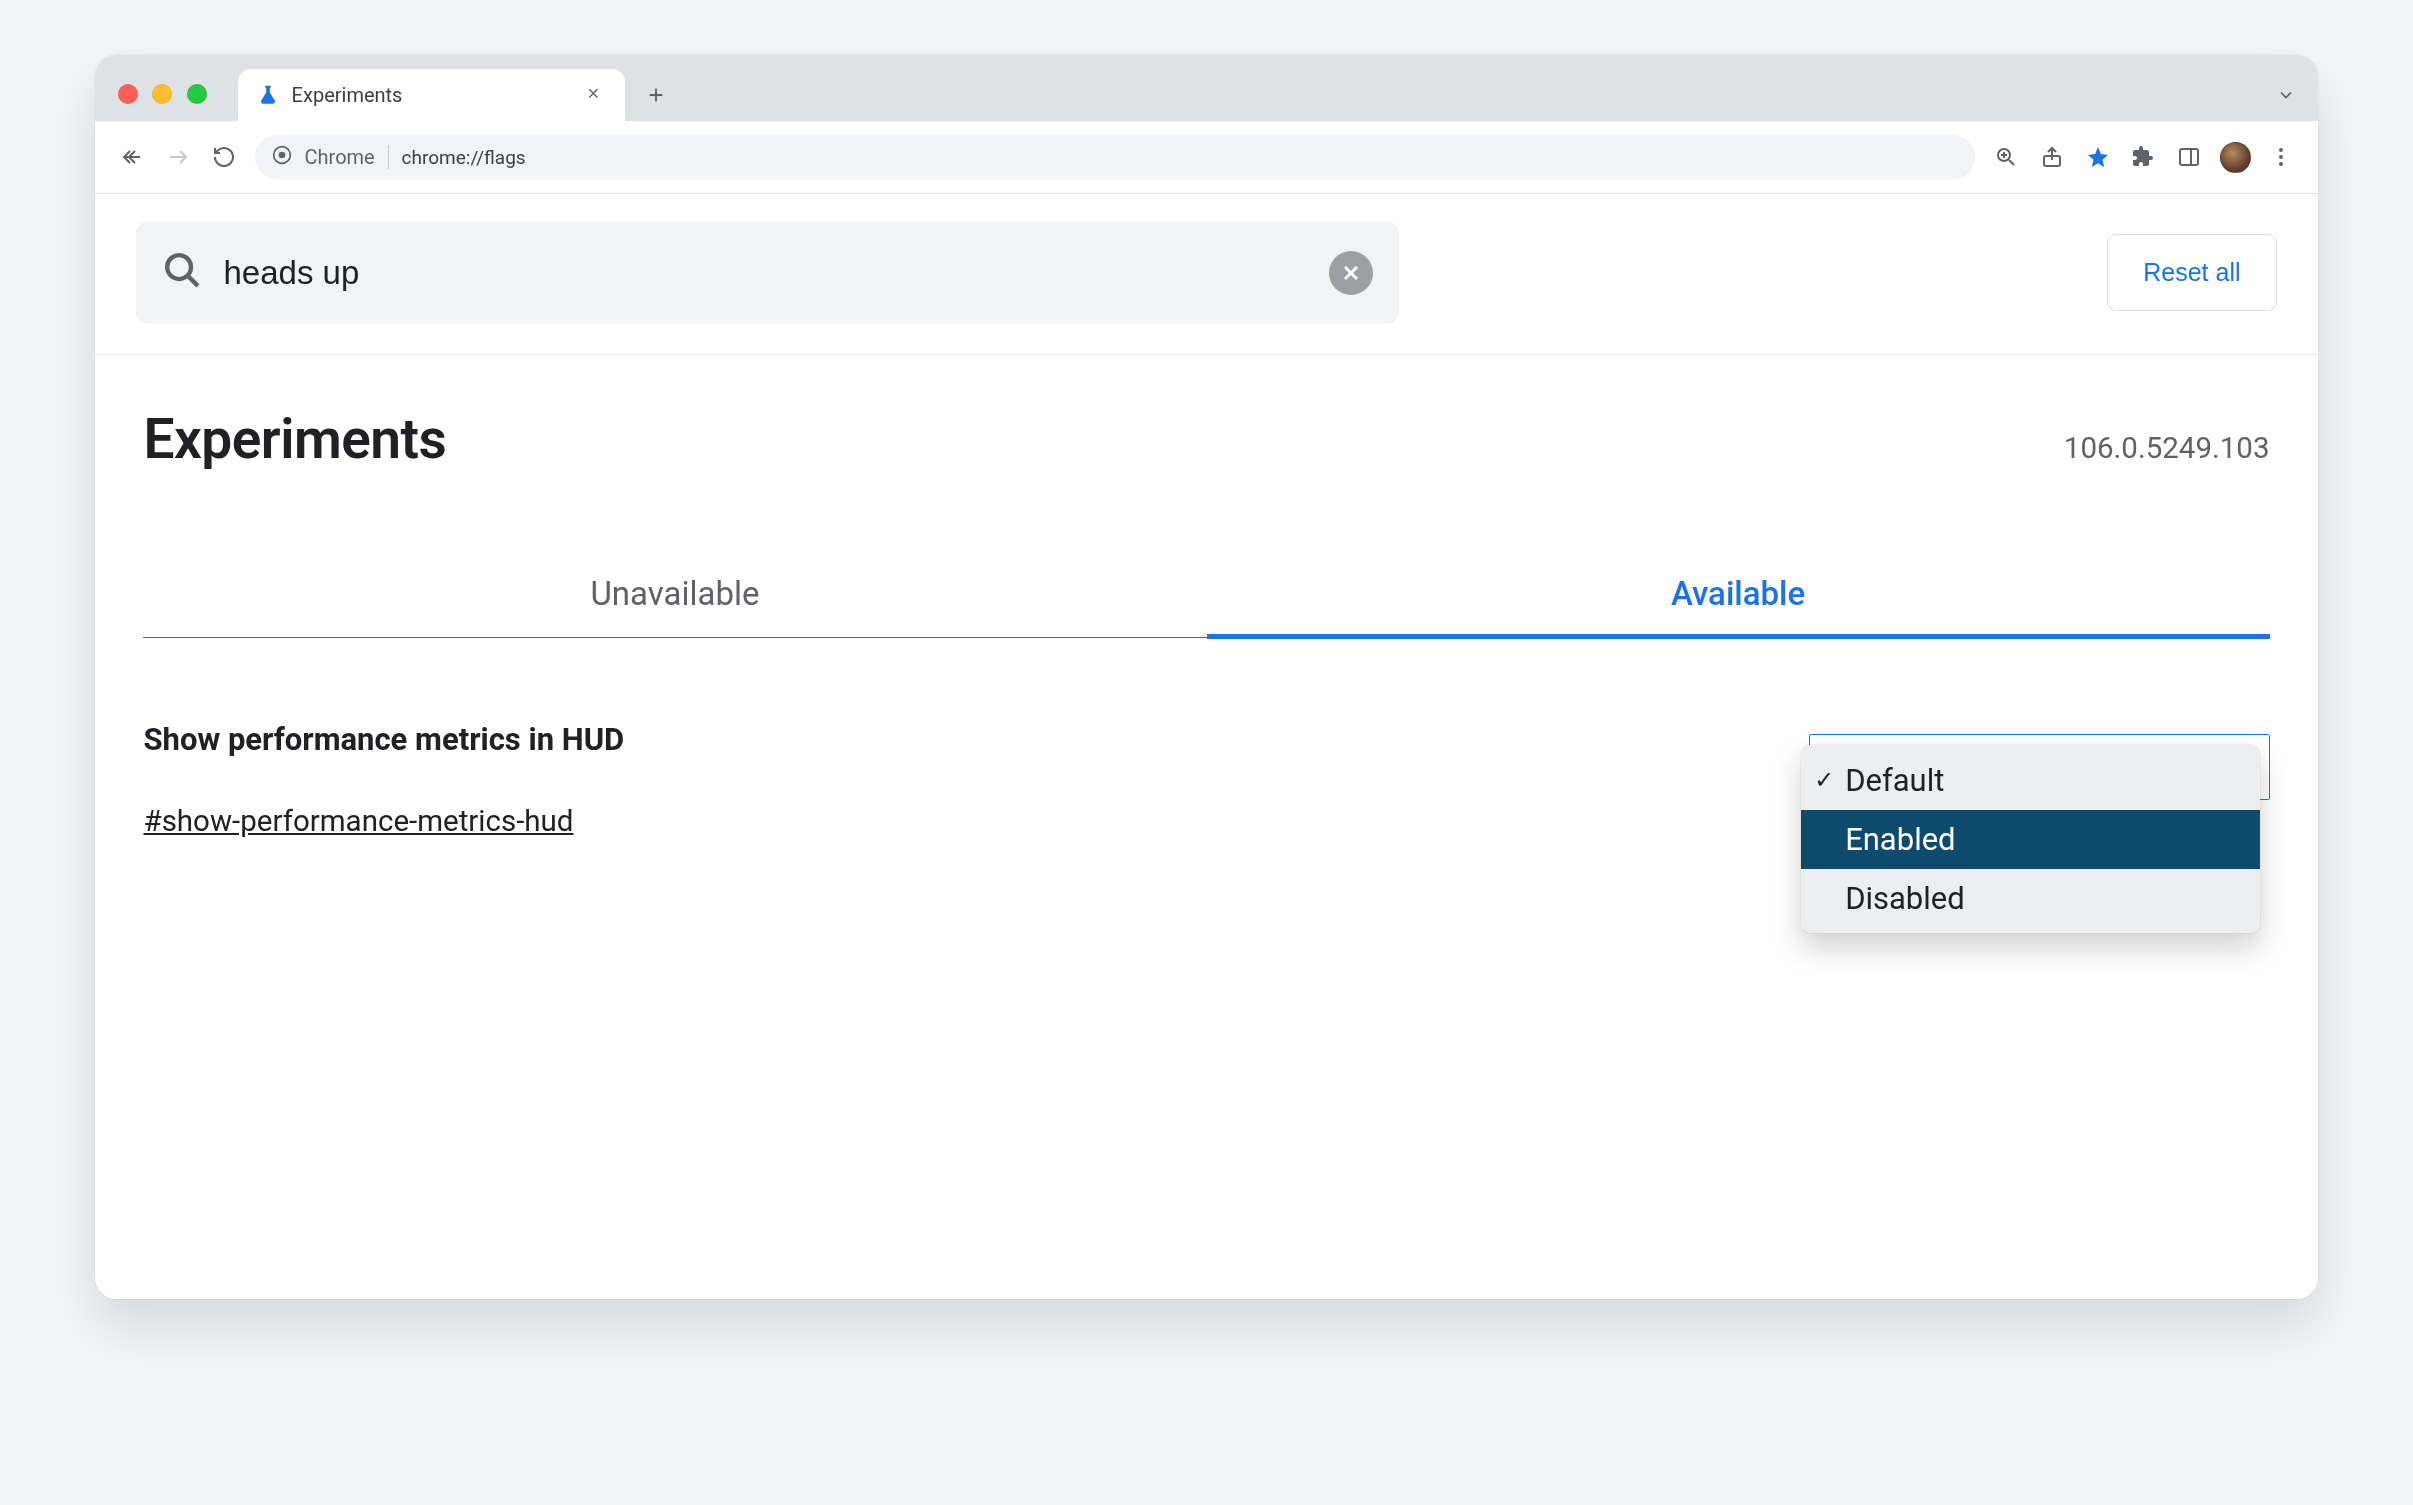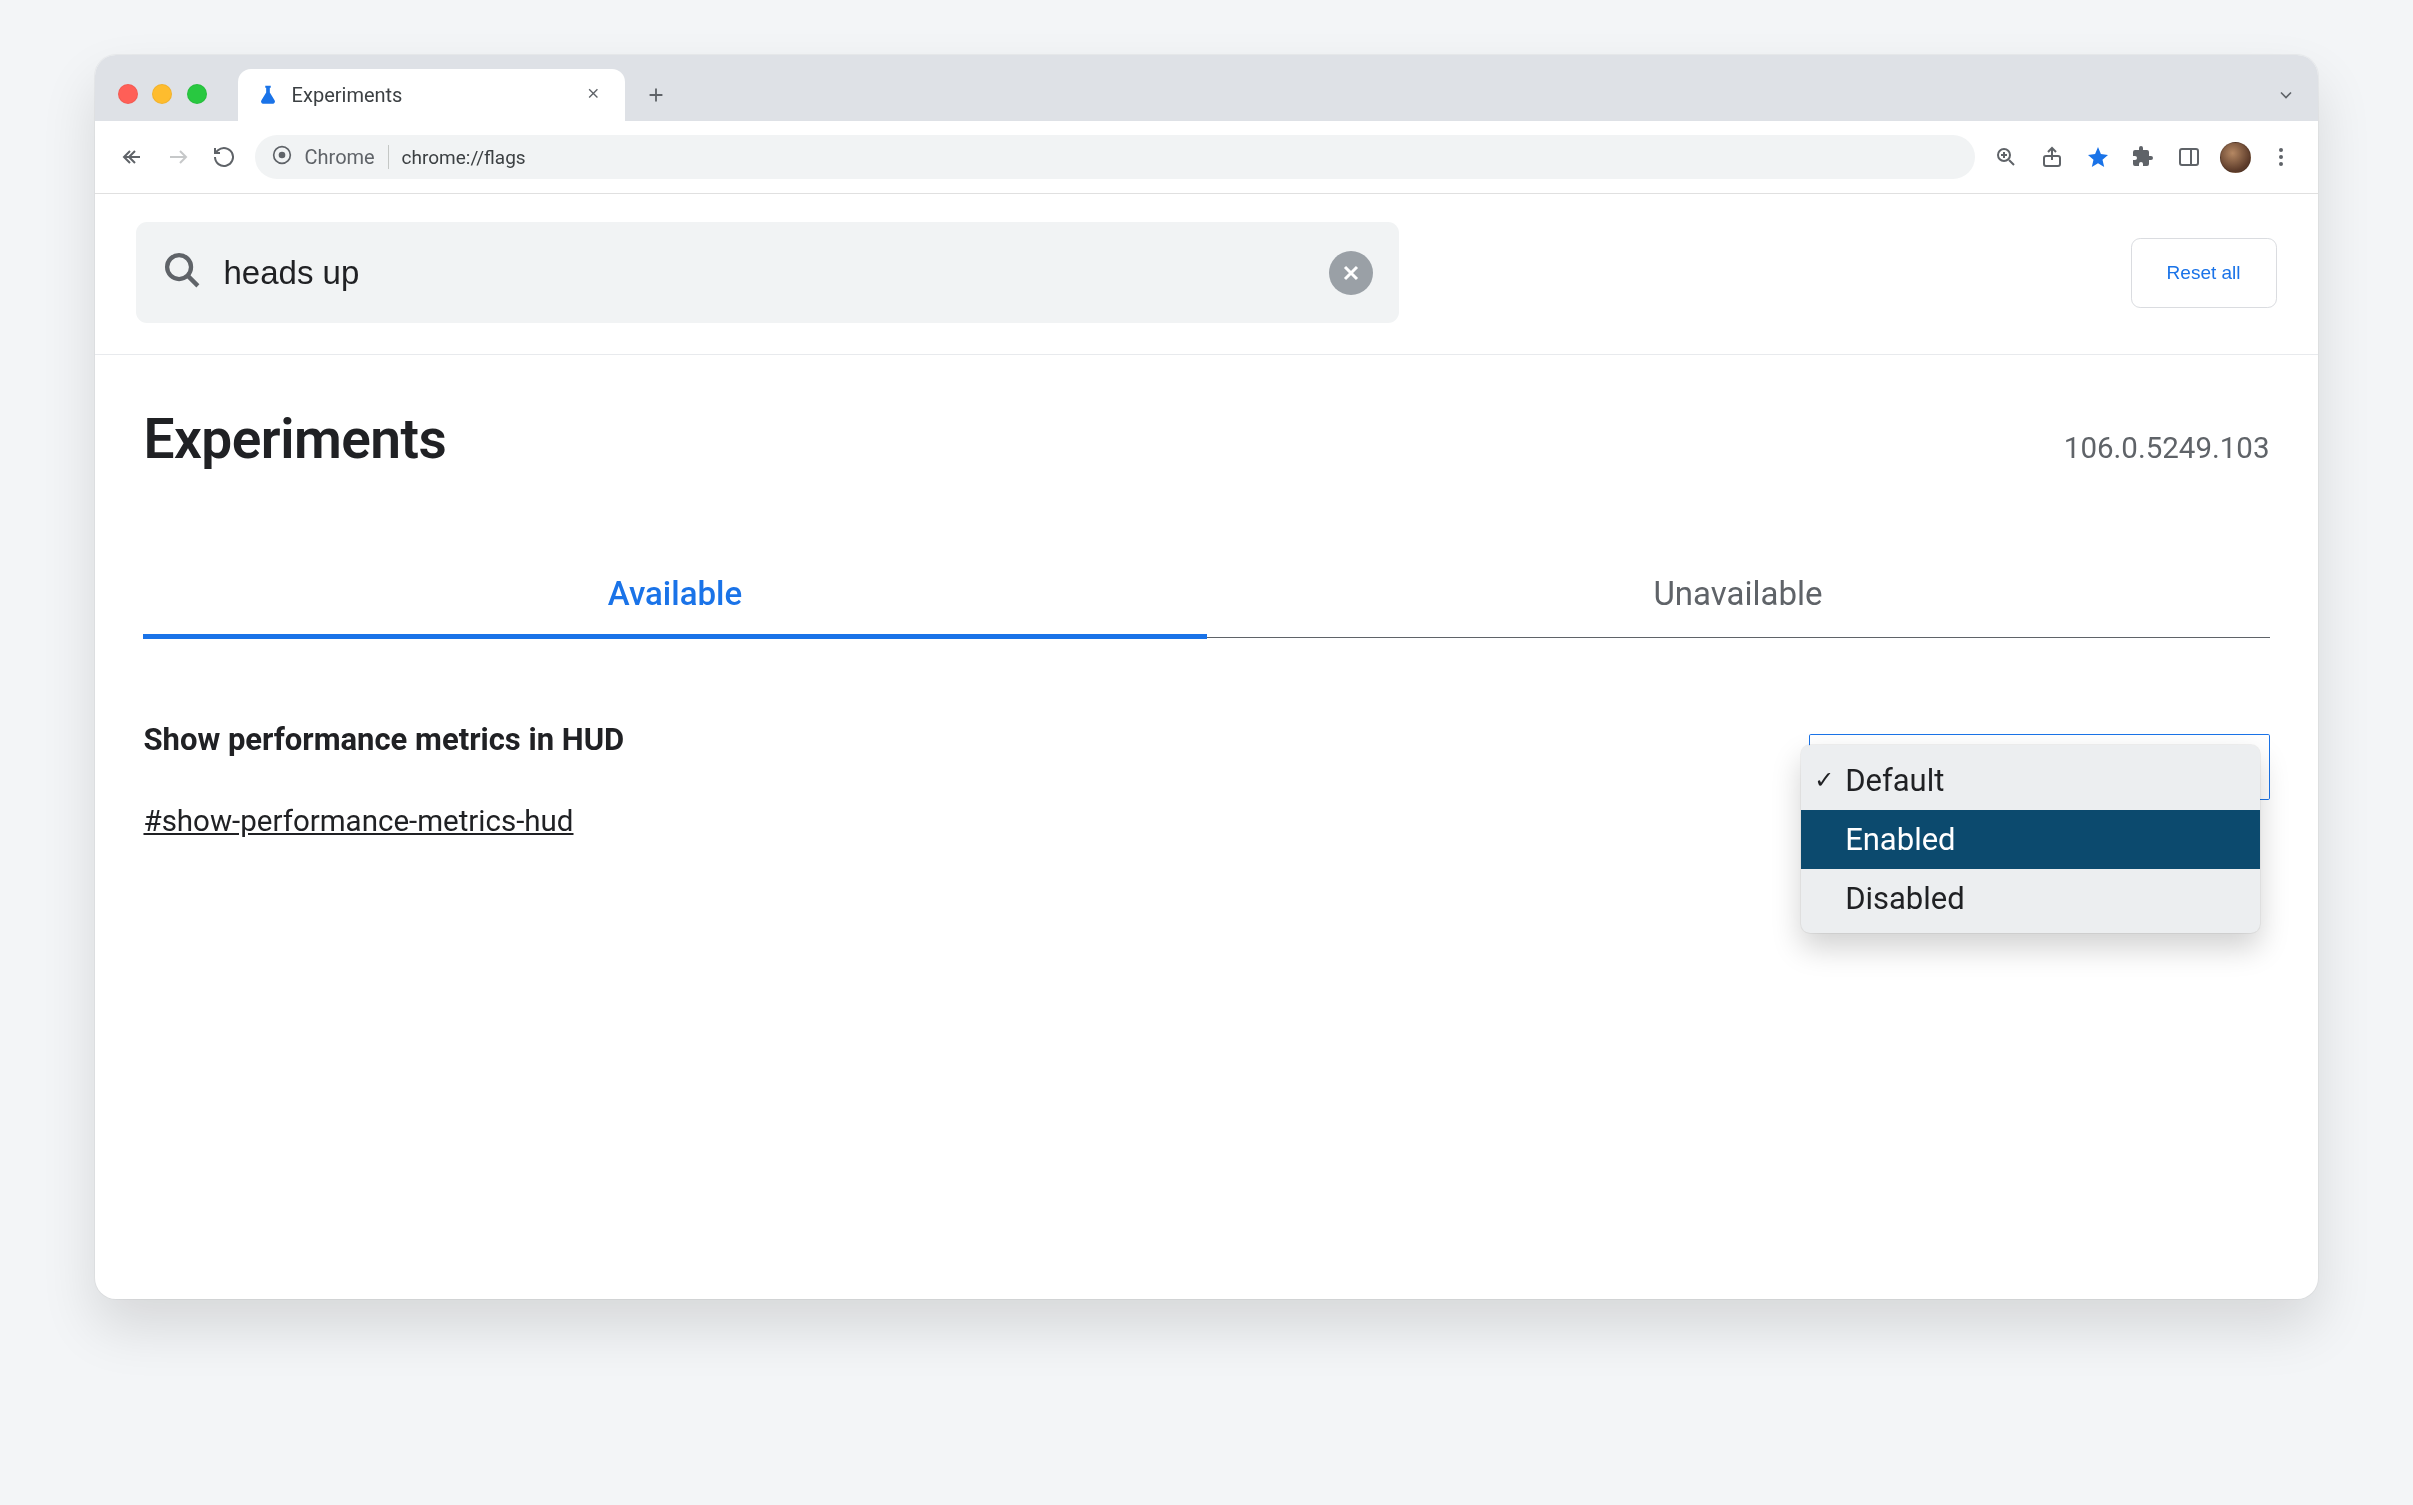--- a/index.html
+++ b/index.html
@@ -141,21 +141,21 @@
     background:#9aa0a6;
     display:flex; align-items:center; justify-content:center;
     cursor:pointer;
   }
   .searchbox .clear svg { width: 24px; height: 24px; color:#fff; }
   .searchbar-row .flexspace { flex:1; }
   .reset-btn {
     border: 0.9px solid #dadce0;
     background:#fff;
     color:#1a73e8;
-    font-size: 19px;
+    font-size: 25px;
     font-weight: 500;
     padding: 23px 35px;
     border-radius: 9.2px;
     cursor:pointer;
   }
 
   .heading-row {
     display:flex; align-items:baseline; justify-content:space-between;
     padding: 52px 24px 0 24px;
   }
@@ -366,22 +366,22 @@
       <div class="flexspace"></div>
       <button class="reset-btn">Reset all</button>
     </div>
 
     <div class="heading-row">
       <h1>Experiments</h1>
       <span class="version">106.0.5249.103</span>
     </div>
 
     <div class="tabs">
+      <div class="ptab">Unavailable</div>
       <div class="ptab active">Available</div>
-      <div class="ptab">Unavailable</div>
     </div>
 
     <div class="flag">
       <div class="flag-text">
         <div class="flag-title">Show performance metrics in HUD</div>
         <a class="flag-link">#show-performance-metrics-hud</a>
       </div>
 
       <div class="dropdown-anchor">
         <div class="dropdown-outline"></div>

